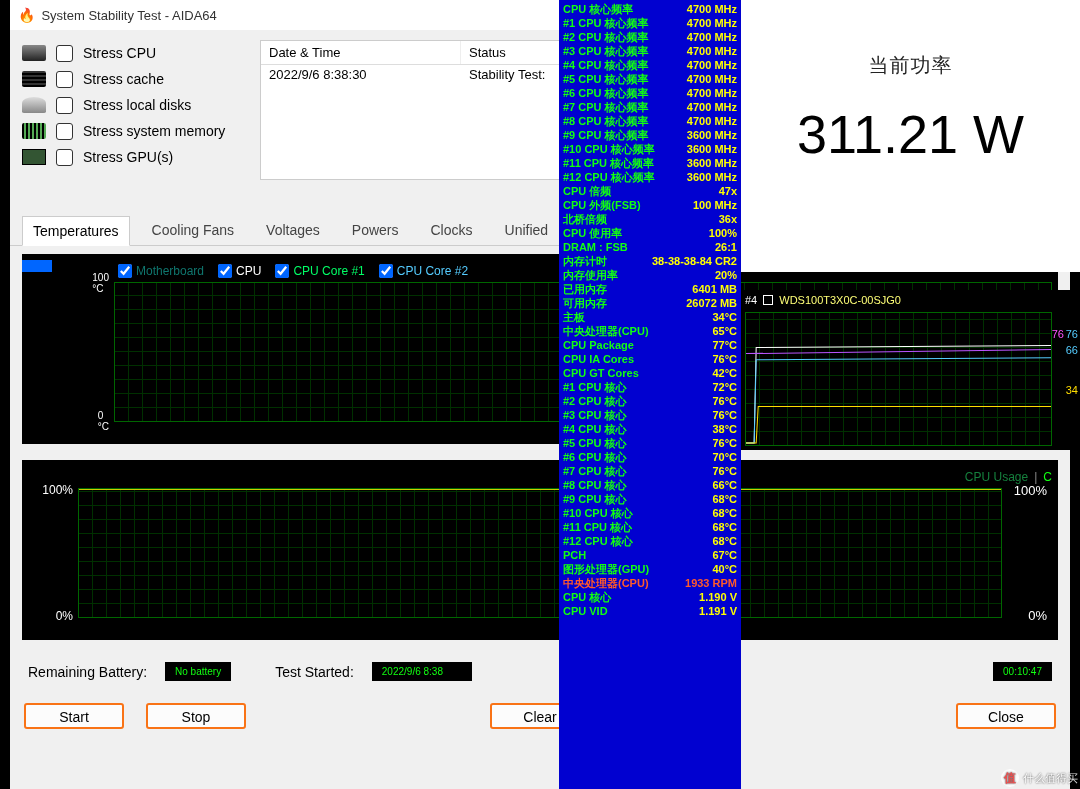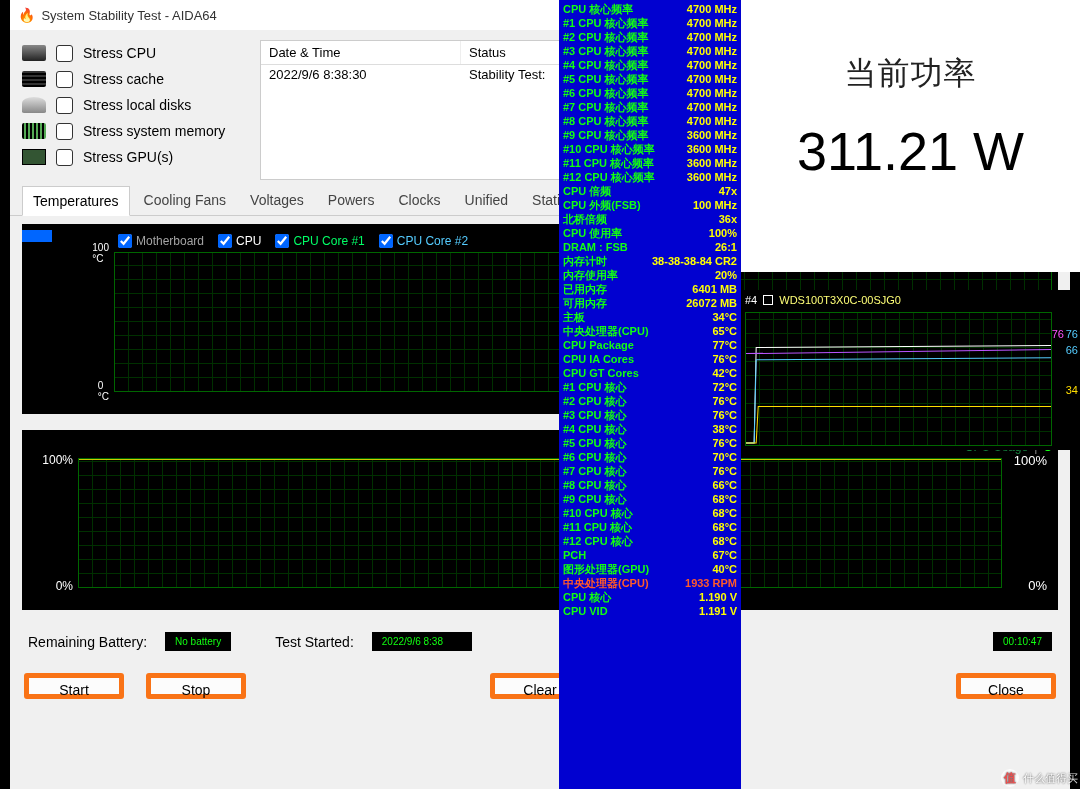--- a/index.html
+++ b/index.html
@@ -18,50 +18,50 @@
   .icon-cache { background: repeating-linear-gradient(0deg,#000 0 2px,#333 2px 4px); border-radius:2px;}
   .cb { width: 17px; height: 17px; border: 1.5px solid #333; border-radius: 3px; display:flex; align-items:center; justify-content:center; background:#fff;}
   .cb.on { background: #0067c0; border-color: #0067c0; color:#fff;}
   .cb.on::after { content:"✓"; font-size:12px; line-height:12px;}
   .log-table { flex:1; background: #fff; border: 1px solid #ccc; height: 140px; overflow:hidden;}
   .log-head { display:flex; background:#fff; border-bottom:1px solid #ddd; font-size:13px;}
   .log-head div { padding: 4px 8px; border-right:1px solid #eee;}
   .log-row { display:flex; font-size:13px;}
   .log-row div { padding: 2px 8px;}
   .col-dt { width:200px;} .col-st { flex:1;}
-  .tabs { display:flex; gap:4px; padding: 0 12px; font-size:14px; border-bottom:1px solid #ccc;}
+  .tabs { display:flex; gap:12px; padding: 0 12px; font-size:14px; border-bottom:1px solid #ccc;margin-top:30px;}
   .tab { padding: 6px 10px; color:#444; cursor:default;}
   .tab.active { background:#fff; border:1px solid #ccc; border-bottom:1px solid #fff; margin-bottom:-1px; color:#000;}
   .panel { margin: 8px 12px; background:#000; position:relative; color:#fff; font-size:12px;}
   .temps-panel { height:190px; padding: 6px; }
   .blue-select { position:absolute; left:0; top:6px; width:30px; height:12px; background:#06f;}
   .legend { display:flex; gap:14px; padding:4px 2px 4px 90px; align-items:center;}
   .legend .lc { display:flex; align-items:center; gap:4px;}
   .legend .lc input { accent-color:#06f; width:14px;height:14px;}
   .graph { position:relative; margin-left:86px; height:140px; background:repeating-linear-gradient(0deg,transparent 0 13px,#003000 13px 14px),repeating-linear-gradient(90deg,transparent 0 13px,#003000 13px 14px); border:1px solid #060;}
   .ylab { position:absolute; right:100%; padding-right:6px; font-size:10px; color:#fff; transform:translateY(-50%);}
   .usage-head { display:flex; justify-content:flex-end; padding:4px 0; gap:6px;}
   .usage-panel { height:180px; padding:6px;}
   .usage-graph { position:relative; margin: 0 50px; height:130px; background:repeating-linear-gradient(0deg,transparent 0 13px,#003000 13px 14px),repeating-linear-gradient(90deg,transparent 0 13px,#003000 13px 14px); border:1px solid #060;}
   .usage-graph .topline { position:absolute; left:0; right:0; top:0; border-top:1px solid #cc0;}
   .pct { position:absolute; font-size:12px; color:#fff;}
   .status-row { display:flex; align-items:center; padding: 14px 18px; gap:18px; font-size:14px;}
   .status-row .blackbox { background:#000; color:#1f1; padding:4px 10px; font-size:10px;}
   .button-row { display:flex; gap:22px; padding: 8px 14px 14px 14px;}
-  .btn { flex:0 0 100px; height:26px; background:#fcfcfc; border:5px solid #f97316; border-radius:3px; text-align:center; line-height:24px; font-size:14px; cursor:default;}
+  .btn { flex:0 0 100px; height:26px; background:#fcfcfc; border:2px solid #f97316; border-radius:3px; text-align:center; line-height:24px; font-size:14px; cursor:default;}
   .button-row .spacer { flex:1;}
   
   .sensor-panel { position:absolute; left:559px; top:0; width:182px; height:789px; background:#0101d0; color:#fff; font-size:11px; line-height:14px; padding-top:2px;}
   .sensor-panel .srow { display:flex; justify-content:space-between; padding:0 4px; height:14px;}
   .sensor-panel .n { color:#1f1; font-weight:bold; white-space:nowrap;}
   .sensor-panel .v { color:#ff0; font-weight:bold; text-align:right; white-space:nowrap;}
   .sensor-panel .n.red, .sensor-panel .v.red { color:#ff5a2a;}
   
   .power-box { position:absolute; left:741px; top:0; width:339px; height:272px; background:#fff; text-align:center;}
-  .power-box .pt { font-size:32px; color:#222; margin-top:52px; letter-spacing:1px;}
+  .power-box .pt { font-size:20px; color:#222; margin-top:52px; letter-spacing:1px;}
   .power-box .pv { font-size:54px; color:#000; margin-top:24px; font-weight:400;}
   
   .peek { position:absolute; left:741px; top:290px; width:339px; height:160px; background:#000; overflow:hidden; color:#fff; font-size:11px;}
   .peek .leg { position:absolute; top:4px; left:4px; display:flex; gap:6px; align-items:center;}
   .peek .grid { position:absolute; left:4px; right:28px; top:22px; bottom:4px; background:repeating-linear-gradient(0deg,transparent 0 13px,#003000 13px 14px),repeating-linear-gradient(90deg,transparent 0 13px,#003000 13px 14px); border:1px solid #060;}
   .peek .val { position:absolute; right:2px; font-size:11px;}
   
   .usage-right-label { position:absolute; right:-46px; font-size:13px; color:#fff;}
   
   .watermark { position:absolute; right:2px; bottom:2px; font-size:11px; color:#fff; text-shadow:0 0 2px #000; display:flex; align-items:center; gap:4px; opacity:.85;}
@@ -126,21 +126,21 @@
       <div class="tab">Clocks</div>
       <div class="tab">Unified</div>
       <div class="tab">Statisti</div>
     </div>
 
   <div class="panel temps-panel">
     <div class="blue-select"></div>
     <div class="legend" id="temp-legend">
         <span class="lc">
           <input type="checkbox" checked="" style="">
-          <span style="color:#a3a3a3">Motherboard</span>
+          <span style="color:#0f766e">Motherboard</span>
         </span>
         <span class="lc">
           <input type="checkbox" checked="" style="">
           <span style="color:#ffffff">CPU</span>
         </span>
         <span class="lc">
           <input type="checkbox" checked="" style="">
           <span style="color:#00ff66">CPU Core #1</span>
         </span>
         <span class="lc">

